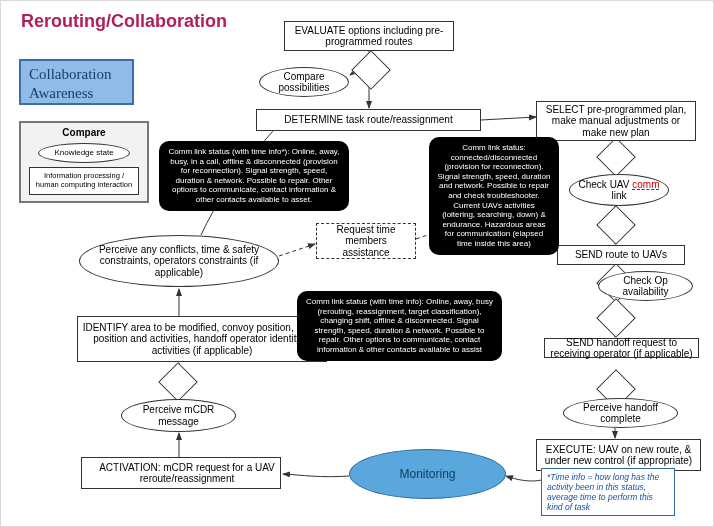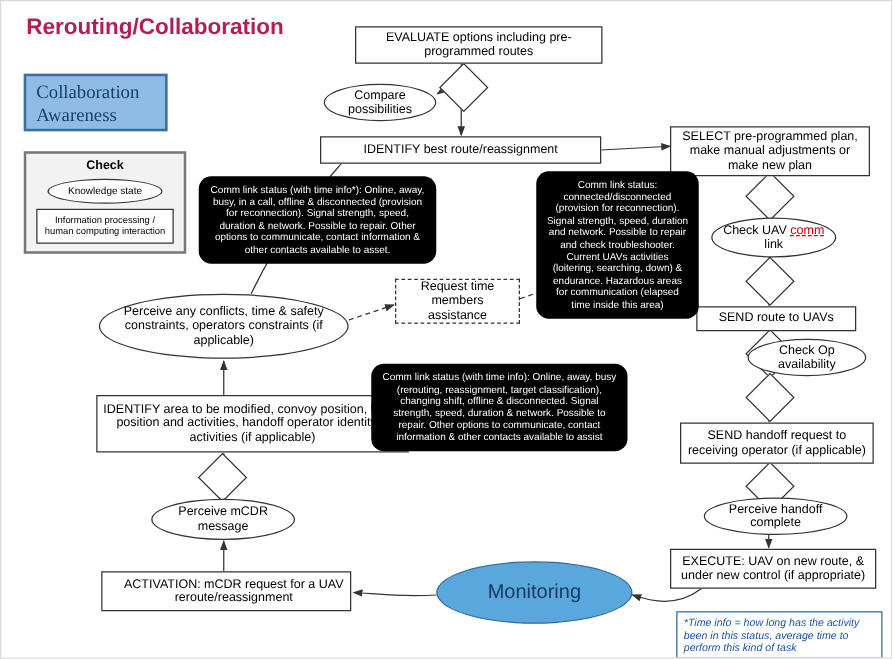--- a/index.html
+++ b/index.html
@@ -133,21 +133,21 @@
     text-align: center;
     z-index: 6;
   }
   .monitor {
     position: absolute;
     background: #5aa7de;
     border: 1px solid #2e6a9e;
     border-radius: 50%/50%;
     color: #103a5c;
     font-family: 'Comic Sans MS', cursive, sans-serif;
-    font-size: 16px;
+    font-size: 12px;
     display: flex;
     align-items: center;
     justify-content: center;
     z-index: 5;
   }
   .note {
     position: absolute;
     border: 1px solid #2e6a9e;
     color: #1a52a5;
     font-size: 8.5px;
@@ -174,60 +174,60 @@
   <div class="title">
     <span>Rerouting/Collaboration</span><br>
   </div>
 
   <div class="collab">
     <span>Collaboration</span><br>
     <span>Awareness</span>
   </div>
 
   <div class="legend-box">
-    <div class="legend-title">Check</div>
+    <div class="legend-title">Compare</div>
     <div class="legend-ellipse">Knowledge state</div>
     <div class="legend-rect">Information processing / human computing interaction</div>
   </div>
 
-  <div class="rect" style="left:283px; top:20px; width:198px; height:30px;">EVALUATE options including pre-programmed routes</div>
+  <div class="rect" style="left:283px; top:20px; width:170px; height:30px;">EVALUATE options including pre-programmed routes</div>
   <div class="diamond" style="left:356px; top:55px;"></div>
   <div class="ellipse" style="left:258px; top:66px; width:90px; height:30px;">Compare possibilities</div>
-  <div class="rect" style="left:255px; top:108px; width:225px; height:22px;">IDENTIFY best route/reassignment</div>
+  <div class="rect" style="left:255px; top:108px; width:225px; height:22px;">DETERMINE task route/reassignment</div>
 
   <div class="rect" style="left:535px; top:100px; width:160px; height:40px;">SELECT pre-programmed plan, make manual adjustments or make new plan</div>
   <div class="diamond" style="left:601px; top:142px;"></div>
   <div class="ellipse" style="left:568px; top:173px; width:100px; height:32px;">
     <span>Check UAV <span style="color:#c00; text-decoration: underline dashed;">comm</span> link</span>
   </div>
   <div class="diamond" style="left:601px; top:210px;"></div>
   <div class="rect" style="left:556px; top:244px; width:128px; height:20px;">SEND route to UAVs</div>
   <div class="diamond" style="left:601px; top:268px;"></div>
   <div class="ellipse" style="left:597px; top:270px; width:95px; height:30px; z-index:5;">Check Op availability</div>
   <div class="diamond" style="left:601px; top:303px;"></div>
-  <div class="rect" style="left:543px; top:337px; width:155px; height:33px;">SEND handoff request to receiving operator (if applicable)</div>
+  <div class="rect" style="left:543px; top:337px; width:155px; height:20px;">SEND handoff request to receiving operator (if applicable)</div>
   <div class="diamond" style="left:601px; top:374px;"></div>
   <div class="ellipse" style="left:562px; top:397px; width:115px; height:30px;">Perceive handoff complete</div>
   <div class="rect dashed" style="left:315px; top:222px; width:100px; height:36px;">Request time members assistance</div>
 
   <div class="rect" style="left:535px; top:438px; width:165px; height:32px;">EXECUTE: UAV on new route, &amp; under new control (if appropriate)</div>
 
   <div class="ellipse" style="left:78px; top:234px; width:200px; height:52px;">Perceive any conflicts, time &amp; safety constraints, operators constraints (if applicable)</div>
   <div class="rect" style="left:52px; top:315px; width:250px; height:46px;margin-left:24px;">IDENTIFY area to be modified, convoy position, UAVs position and activities, handoff operator identity &amp; activities (if applicable)</div>
   <div class="diamond" style="left:163px; top:367px;"></div>
   <div class="ellipse" style="left:120px; top:398px; width:115px; height:33px;">Perceive mCDR message</div>
   <div class="rect" style="left:80px; top:456px; width:200px; height:32px;padding-left:16px;">ACTIVATION: mCDR request for a UAV reroute/reassignment</div>
 
   <div class="bubble" style="left:158px; top:140px; width:190px;">Comm link status (with time info*): Online, away, busy, in a call, offline &amp; disconnected (provision for reconnection). Signal strength, speed, duration &amp; network. Possible to repair. Other options to communicate, contact information &amp; other contacts available to asset.</div>
   <div class="bubble" style="left:428px; top:136px; width:130px;">Comm link status: connected/disconnected (provision for reconnection). Signal strength, speed, duration and network. Possible to repair and check troubleshooter. Current UAVs activities (loitering, searching, down) &amp; endurance. Hazardous areas for communication (elapsed time inside this area)</div>
   <div class="bubble" style="left:296px; top:290px; width:205px;">Comm link status (with time info): Online, away, busy (rerouting, reassignment, target classification), changing shift, offline &amp; disconnected. Signal strength, speed, duration &amp; network. Possible to repair. Other options to communicate, contact information &amp; other contacts available to assist</div>
 
   <div class="monitor" style="left:348px; top:448px; width:155px; height:48px;">Monitoring</div>
 
-  <div class="note" style="left:540px; top:488px; width:165px;">*Time info = how long has the activity been in this status, average time to perform this kind of task</div>
+  <div class="note" style="left:540px; top:467px; width:134px;">*Time info = how long has the activity been in this status, average time to perform this kind of task</div>
 
   <svg class="arrows">
     <defs>
       <marker id="ah" markerWidth="8" markerHeight="8" refX="7" refY="3" orient="auto">
         <path d="M0,0 L8,3 L0,6 Z" fill="#333"></path>
       </marker>
     </defs>
 
     <line x1="178" y1="456" x2="178" y2="432" stroke="#333" marker-end="url(#ah)"></line>
     <line x1="178" y1="398" x2="178" y2="395" stroke="#333" marker-end="url(#ah)"></line>

